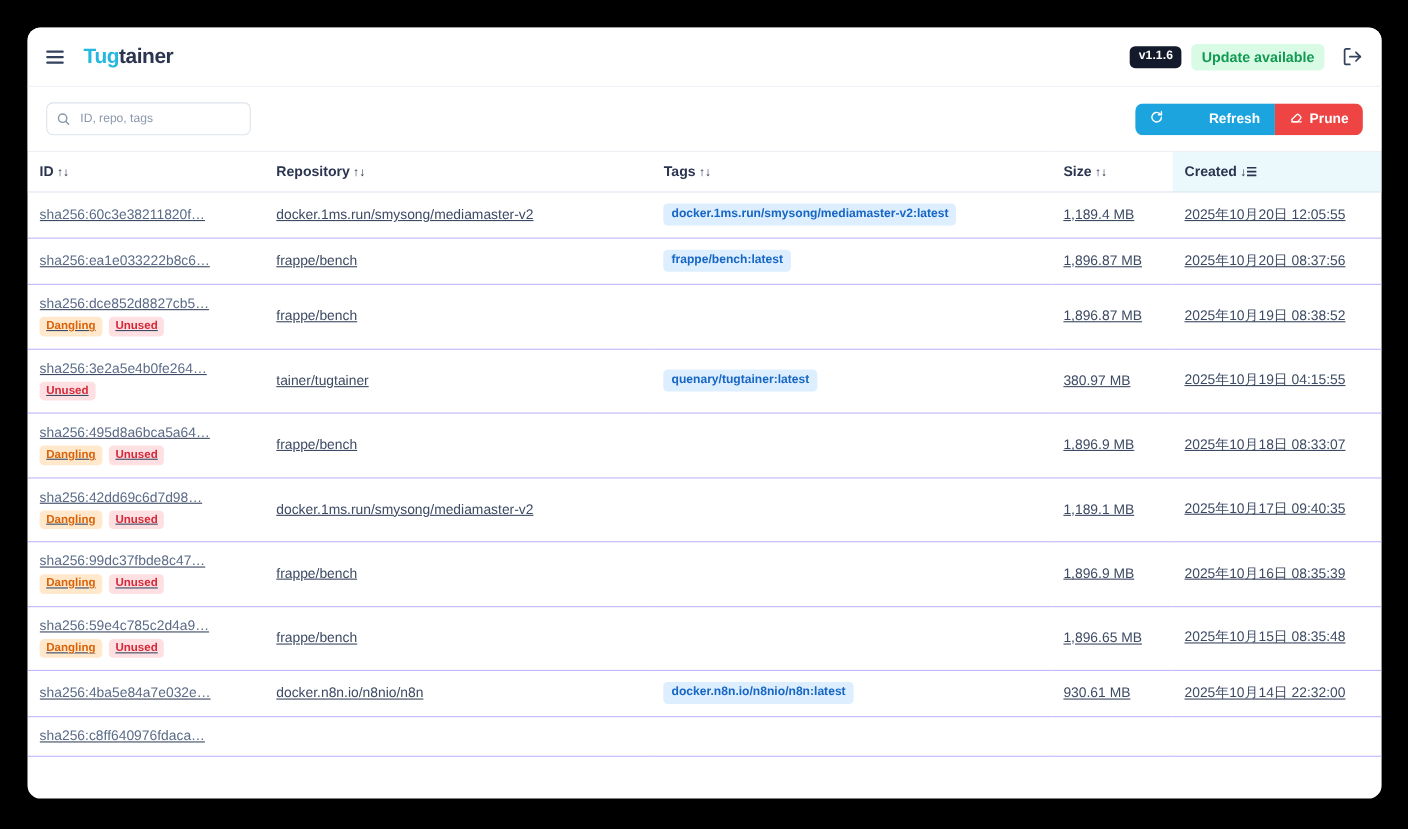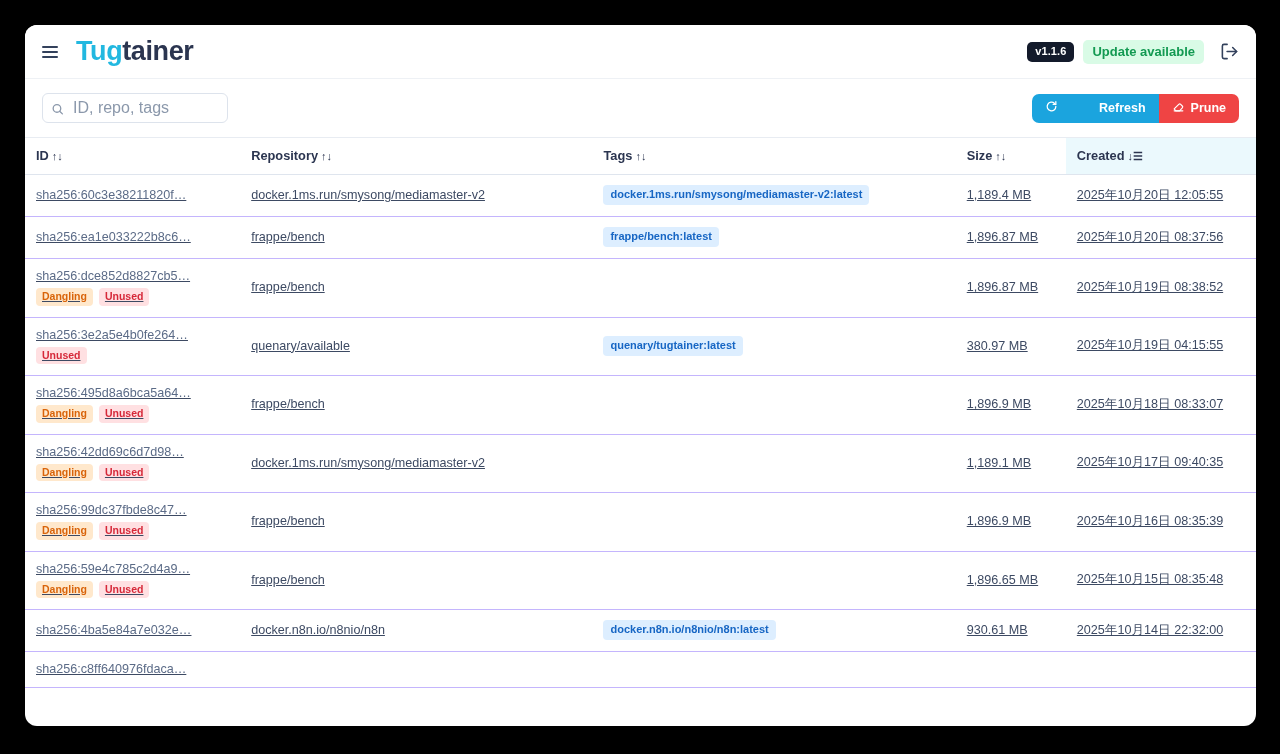--- a/index.html
+++ b/index.html
@@ -34,21 +34,21 @@
     display: flex; flex-direction: column;
     justify-content: center; gap: 3px;
     cursor: pointer;
     margin-right: 12px;
   }
   .hamburger span {
     display: block; height: 2px; width: 16px;
     background: #33415c; border-radius: 1px;
   }
   .brand {
-    font-size: 27px;
+    font-size: 19px;
     font-weight: bold;
     letter-spacing: -0.4px;
     line-height: 1;
     white-space: nowrap;
   }
   .brand .b1 { color: #22b8e0; }
   .brand .b2 { color: #2b3550; }
   .header-spacer { flex: 1 1 auto; }
   .version-badge {
     background: #131a2b;
@@ -89,21 +89,21 @@
   .search-wrap {
     position: relative;
     width: 186px;
     height: 30px;
   }
   .search-input {
     width: 100%; height: 100%;
     border: 1px solid #dde3ec;
     border-radius: 6px;
     padding: 0 8px 0 30px;
-    font-size: 16px;
+    font-size: 11px;
     font-family: "Liberation Sans", sans-serif;
     color: #33415c;
     outline: none;
     background: #ffffff;
   }
   .search-input::placeholder { color: #8b98ab; }
   .search-icon-box {
     position: absolute;
     left: 9px; top: 50%;
     transform: translateY(-50%);
@@ -315,21 +315,21 @@
             <td class="col-size"><span class="size-text">1,896.87 MB</span></td>
             <td class="col-created"><span class="created-text">2025年10月19日 08:38:52</span></td>
           </tr>
           <tr>
             <td class="col-id">
               <span class="id-text">sha256:3e2a5e4b0fe264…</span>
               <div class="badges">
                 <span class="badge badge-unused">Unused</span>
               </div>
             </td>
-            <td class="col-repo"><span class="repo-text">quenary/available</span></td>
+            <td class="col-repo"><span class="repo-text">tainer/tugtainer</span></td>
             <td class="col-tags"><span class="tag-pill">quenary/tugtainer:latest</span></td>
             <td class="col-size"><span class="size-text">380.97 MB</span></td>
             <td class="col-created"><span class="created-text">2025年10月19日 04:15:55</span></td>
           </tr>
           <tr>
             <td class="col-id">
               <span class="id-text">sha256:495d8a6bca5a64…</span>
               <div class="badges">
                 <span class="badge badge-dangling">Dangling</span>
                 <span class="badge badge-unused">Unused</span>

